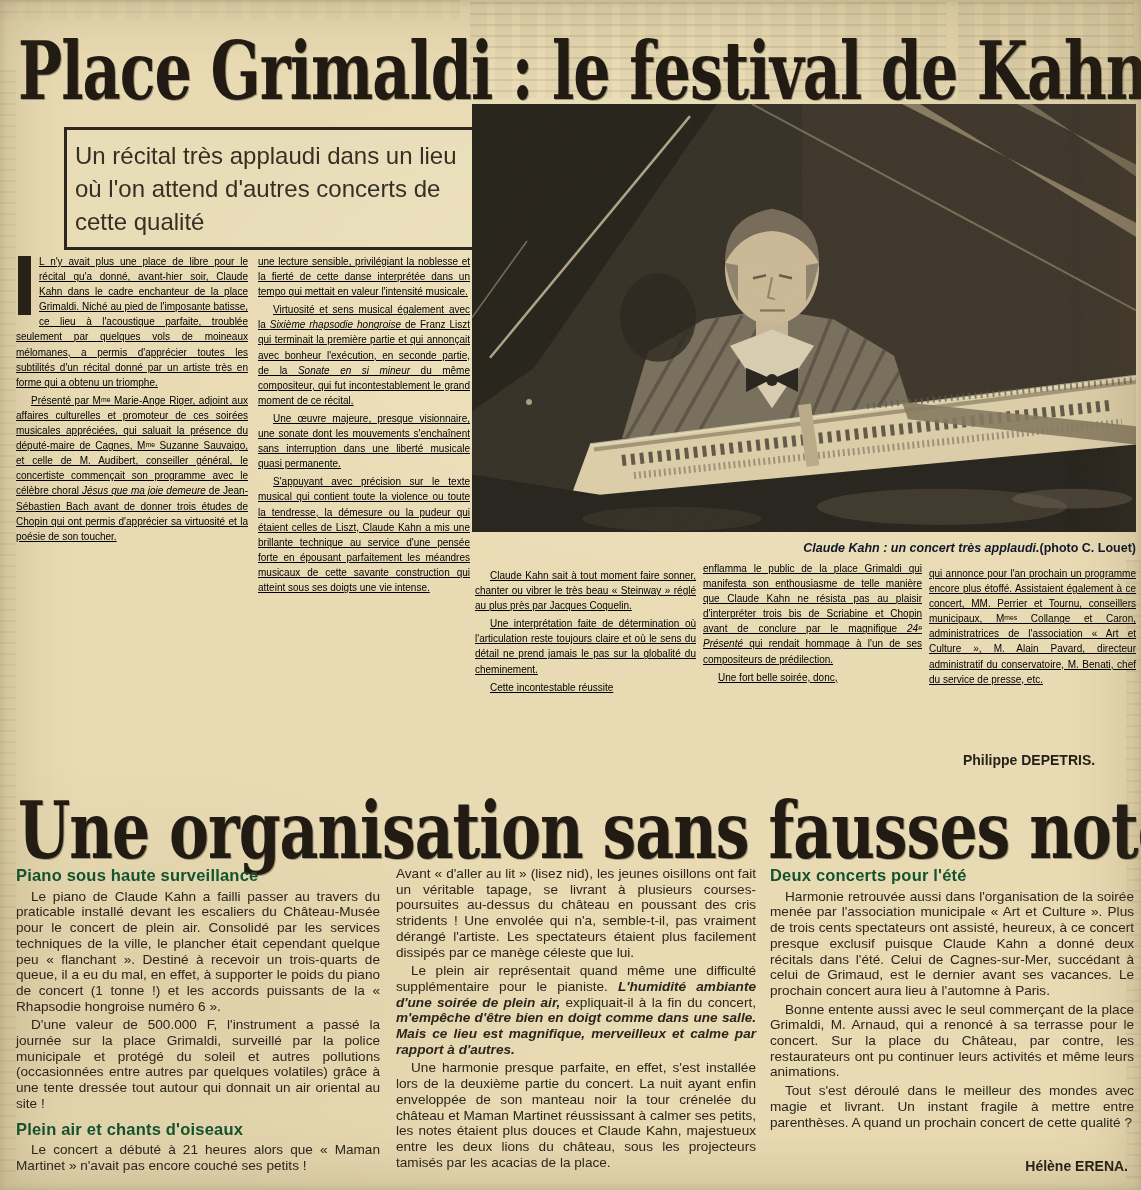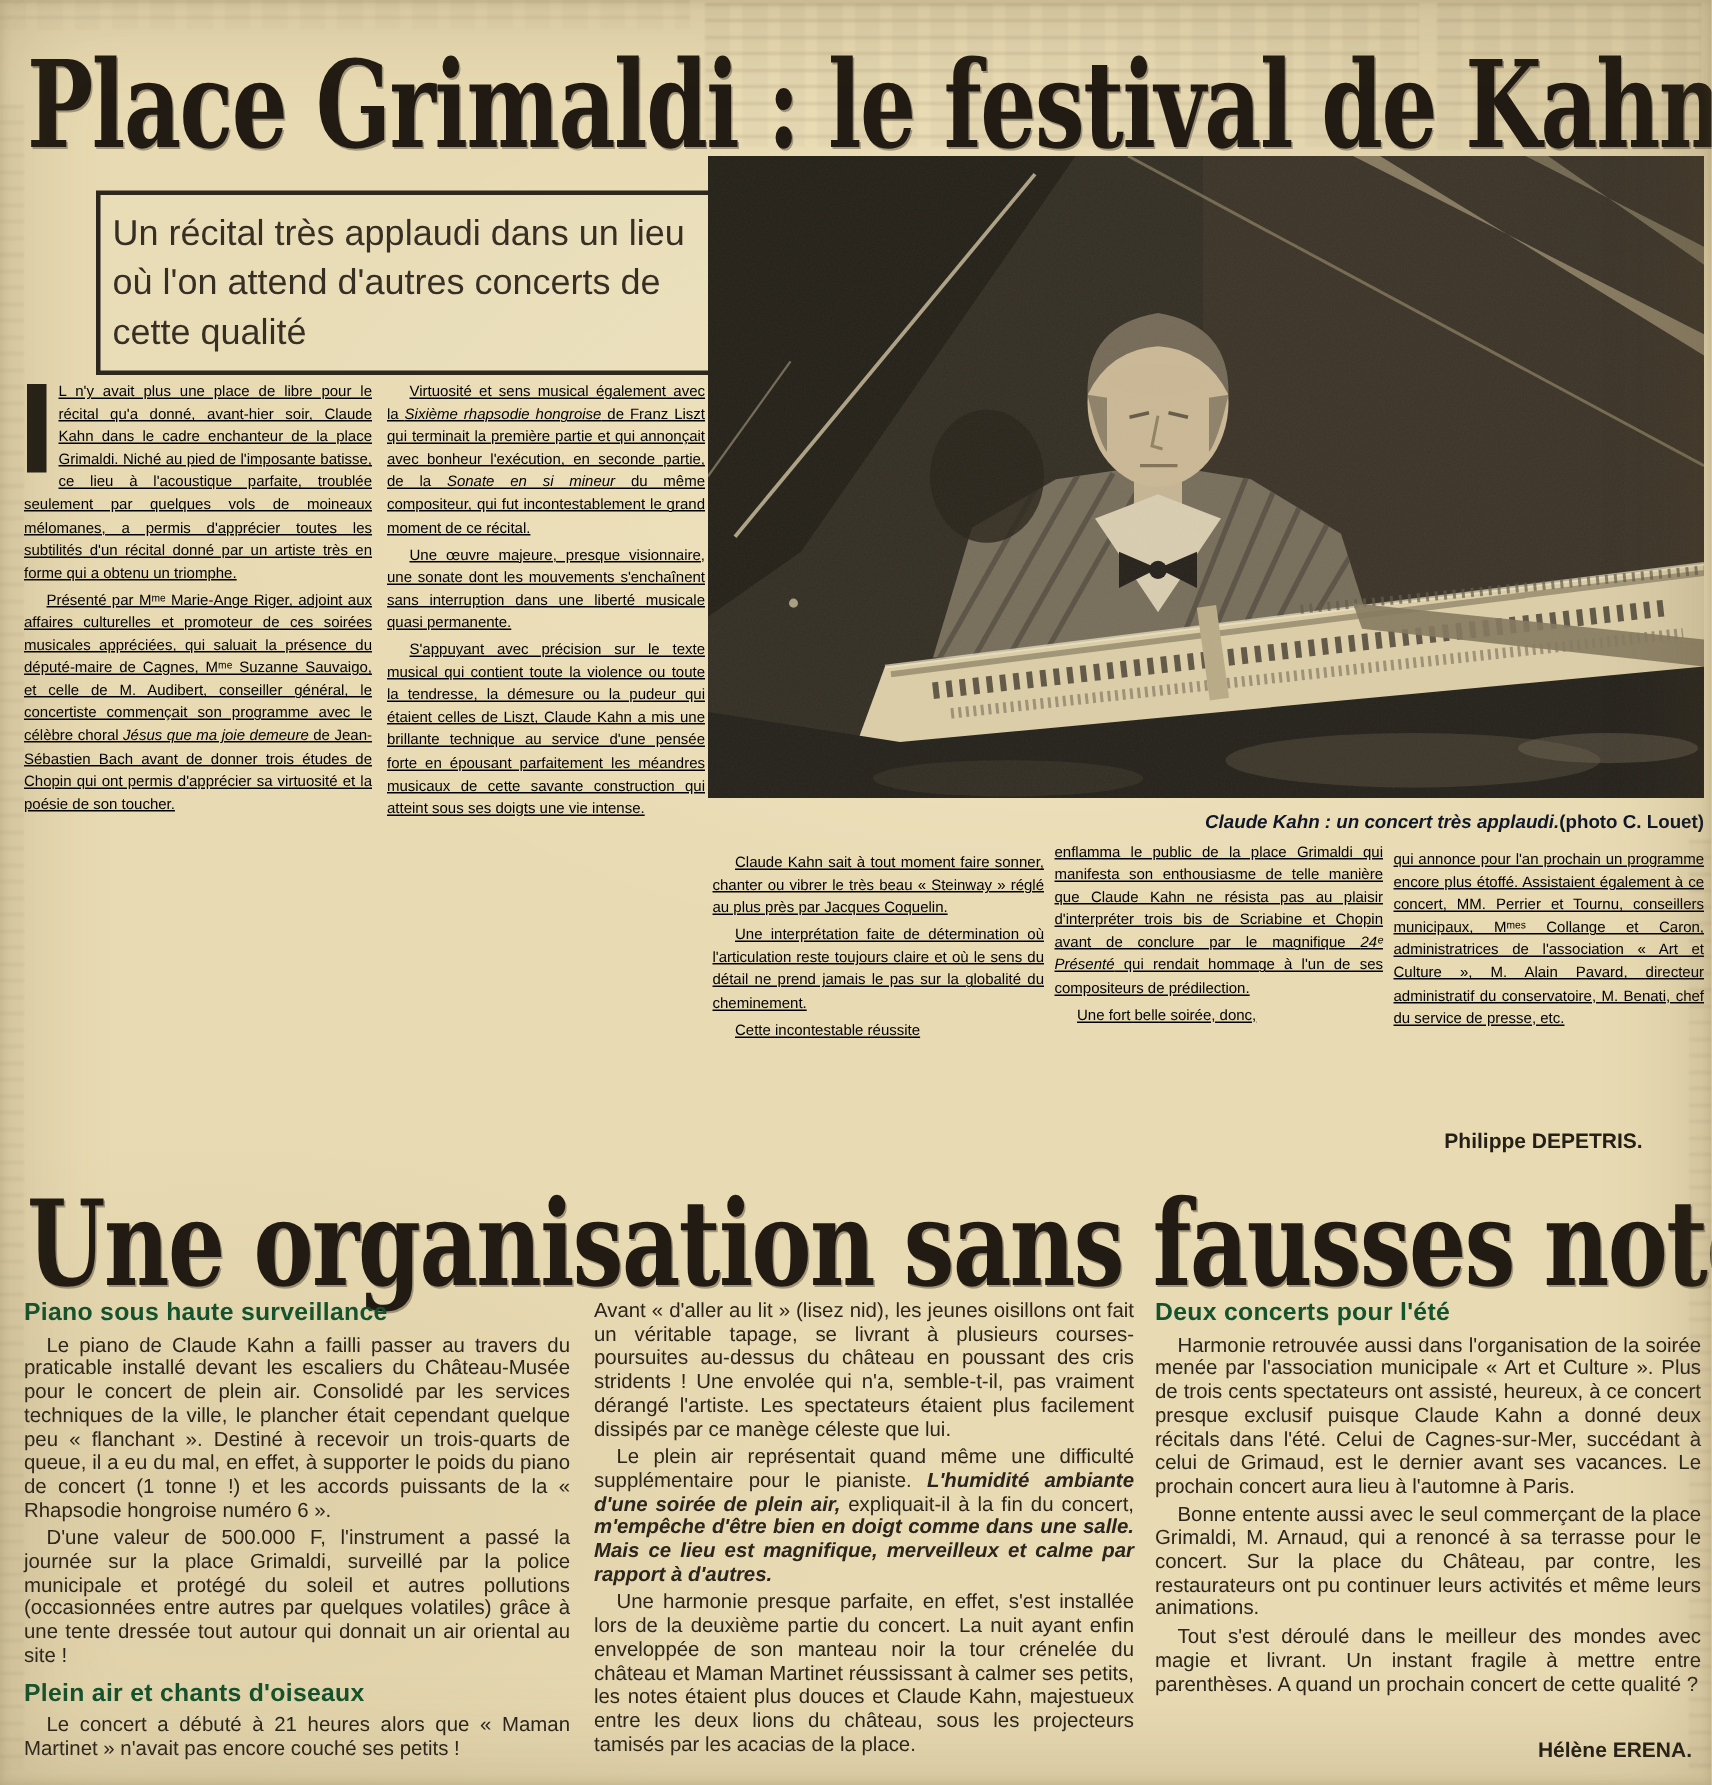--- a/index.html
+++ b/index.html
@@ -161,20 +161,21 @@
 <div class="captionrow">
   <span class="cap">Claude Kahn : un concert très applaudi.</span>
   <span>(photo C. Louet)</span>
 </div>
 
 <div class="a1col" id="a1c1">
     <p class="dc"><span class="dropbar"></span><span>L n'y avait plus une place de libre pour le récital qu'a donné, avant-hier soir, Claude Kahn dans le cadre enchanteur de la place Grimaldi. Niché au pied de l'imposante batisse, ce lieu à l'acoustique parfaite, troublée seulement par quelques vols de moineaux mélomanes, a permis d'apprécier toutes les subtilités d'un récital donné par un artiste très en forme qui a obtenu un triomphe.</span></p>
     <p><span>Présenté par Mᵐᵉ Marie-Ange Riger, adjoint aux affaires culturelles et promoteur de ces soirées musicales appréciées, qui saluait la présence du député-maire de Cagnes, Mᵐᵉ Suzanne Sauvaigo, et celle de M. Audibert, conseiller général, le concertiste commençait son programme avec le célèbre choral </span><span class="i">Jésus que ma joie demeure</span><span> de Jean-Sébastien Bach avant de donner trois études de Chopin qui ont permis d'apprécier sa virtuosité et la poésie de son toucher.</span></p>
   </div>
 <div class="a1col" id="a1c2">
+    <p class="ni"><span>une lecture sensible, privilégiant la noblesse et la fierté de cette danse interprétée dans un tempo qui mettait en valeur l'intensité musicale.</span></p>
     <p><span>Virtuosité et sens musical également avec la </span><span class="i">Sixième rhapsodie hongroise</span><span> de Franz Liszt qui terminait la première partie et qui annonçait avec bonheur l'exécution, en seconde partie, de la </span><span class="i">Sonate en si mineur</span><span> du même compositeur, qui fut incontestablement le grand moment de ce récital.</span></p>
     <p><span>Une œuvre majeure, presque visionnaire, une sonate dont les mouvements s'enchaînent sans interruption dans une liberté musicale quasi permanente.</span></p>
     <p><span>S'appuyant avec précision sur le texte musical qui contient toute la violence ou toute la tendresse, la démesure ou la pudeur qui étaient celles de Liszt, Claude Kahn a mis une brillante technique au service d'une pensée forte en épousant parfaitement les méandres musicaux de cette savante construction qui atteint sous ses doigts une vie intense.</span></p>
   </div>
 <div class="a1col" id="a1c3">
     <p><span>Claude Kahn sait à tout moment faire sonner, chanter ou vibrer le très beau « Steinway » réglé au plus près par Jacques Coquelin.</span></p>
     <p><span>Une interprétation faite de détermination où l'articulation reste toujours claire et où le sens du détail ne prend jamais le pas sur la globalité du cheminement.</span></p>
     <p><span>Cette incontestable réussite</span></p>
   </div>
 <div class="a1col" id="a1c4">

